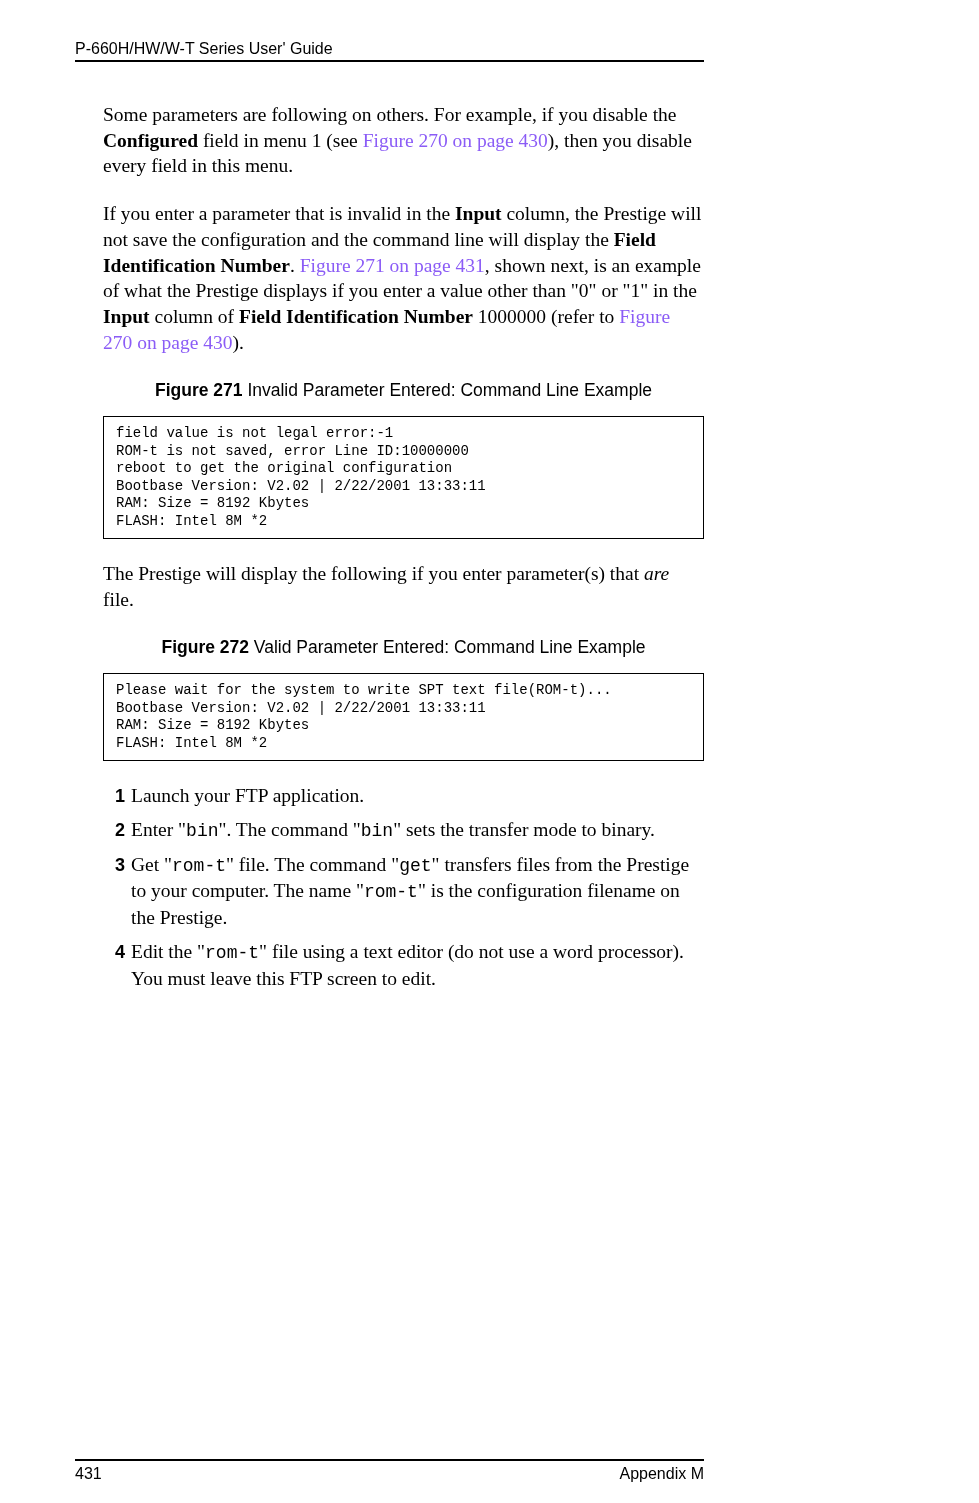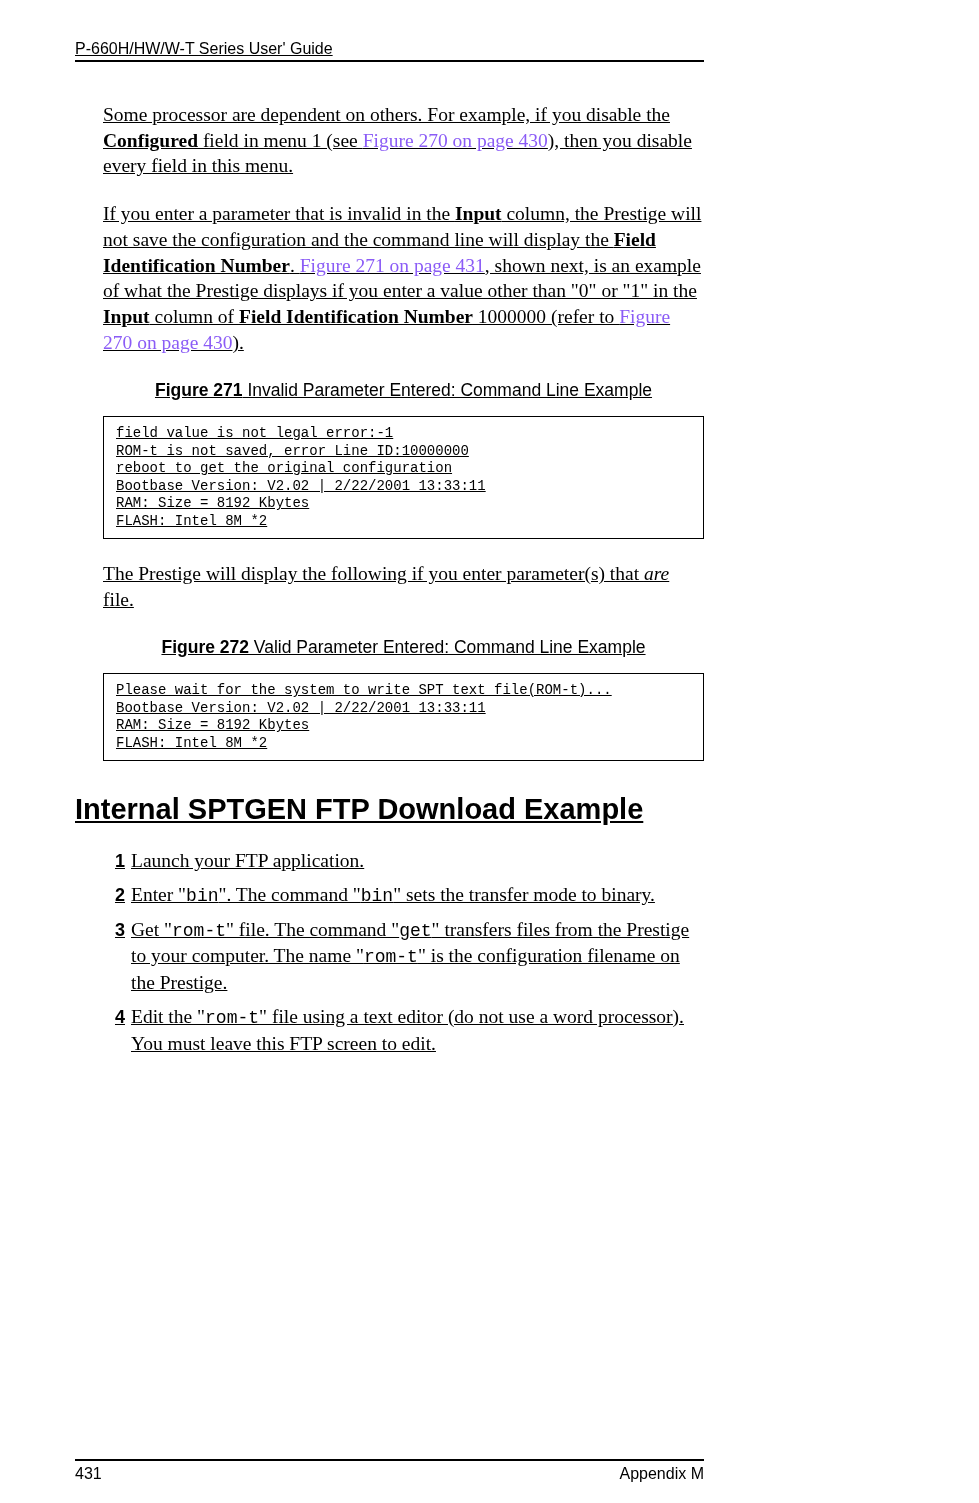--- a/index.html
+++ b/index.html
@@ -9,21 +9,20 @@
     font-family: "Times New Roman", Times, serif;
     color: #000;
     width: 979px;
   }
   .page {
     width: 779px;
     min-height: 1503px;
     position: relative;
     box-sizing: border-box;
     padding: 40px 75px 40px 75px;
-    text-decoration: underline;
   }
   .header-line {
     border-bottom: 2px solid #000;
     padding-bottom: 2px;
     margin-bottom: 40px;
     font-family: Arial, Helvetica, sans-serif;
     font-size: 16px;
   }
   .body-text {
     font-size: 19.5px;
@@ -112,21 +111,21 @@
 </head>
 <body>
 
 <div class="page">
 
   <div class="header-line">
     <span>P-660H/HW/W-T Series User' Guide</span>
   </div>
 
   <p class="body-text">
-    <span>Some processor are dependent on others. For example, if you disable the </span><span class="bold">Configured</span><span> field in menu 1 (see </span><span class="link">Figure 270 on page 430</span><span>), then you disable every field in this menu.</span>
+    <span>Some parameters are following on others. For example, if you disable the </span><span class="bold">Configured</span><span> field in menu 1 (see </span><span class="link">Figure 270 on page 430</span><span>), then you disable every field in this menu.</span>
   </p>
 
   <p class="body-text">
     <span>If you enter a parameter that is invalid in the </span><span class="bold">Input</span><span> column, the Prestige will not save the configuration and the command line will display the </span><span class="bold">Field Identification Number</span><span>. </span><span class="link">Figure 271 on page 431</span><span>, shown next, is an example of what the Prestige displays if you enter a value other than "0" or "1" in the </span><span class="bold">Input</span><span> column of </span><span class="bold">Field Identification Number</span><span> 1000000 (refer to </span><span class="link">Figure 270 on page 430</span><span>).</span>
   </p>
 
   <div class="figure-caption">
     <span class="fig-label">Figure 271</span><span>   Invalid Parameter Entered: Command Line Example</span>
   </div>
 
@@ -143,21 +142,20 @@
 
   <div class="figure-caption">
     <span class="fig-label">Figure 272</span><span>   Valid Parameter Entered: Command Line Example</span>
   </div>
 
   <div class="code-box"><span>Please wait for the system to write SPT text file(ROM-t)...
 Bootbase Version: V2.02 | 2/22/2001 13:33:11
 RAM: Size = 8192 Kbytes
 FLASH: Intel 8M *2</span></div>
 
-  <div class="h1">Internal SPTGEN FTP Download Example</div>
 
   <ul class="ol">
     <li>
       <span class="num">1</span>
       <span class="licontent">
         <span>Launch your FTP application.</span>
       </span>
     </li>
     <li>
       <span class="num">2</span>

